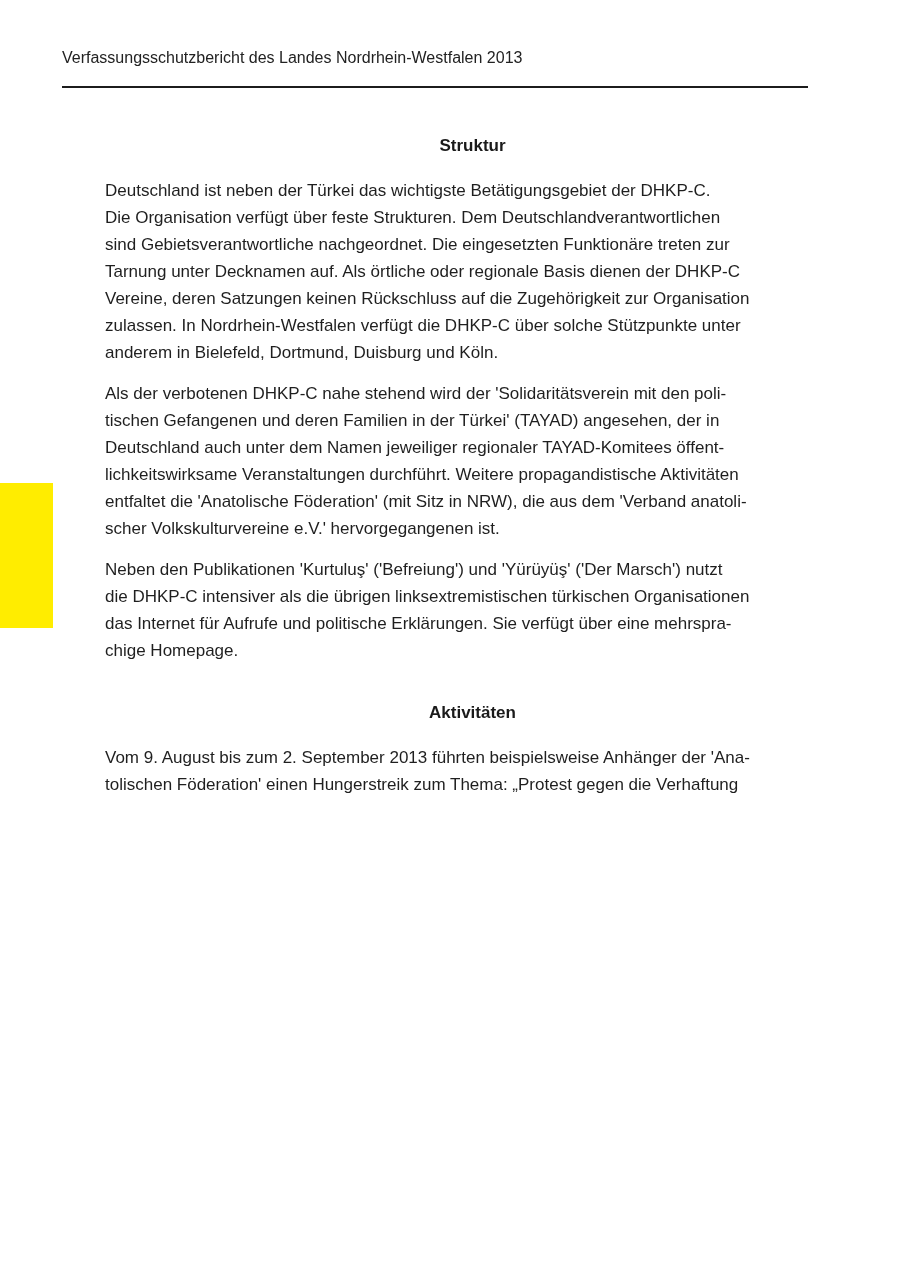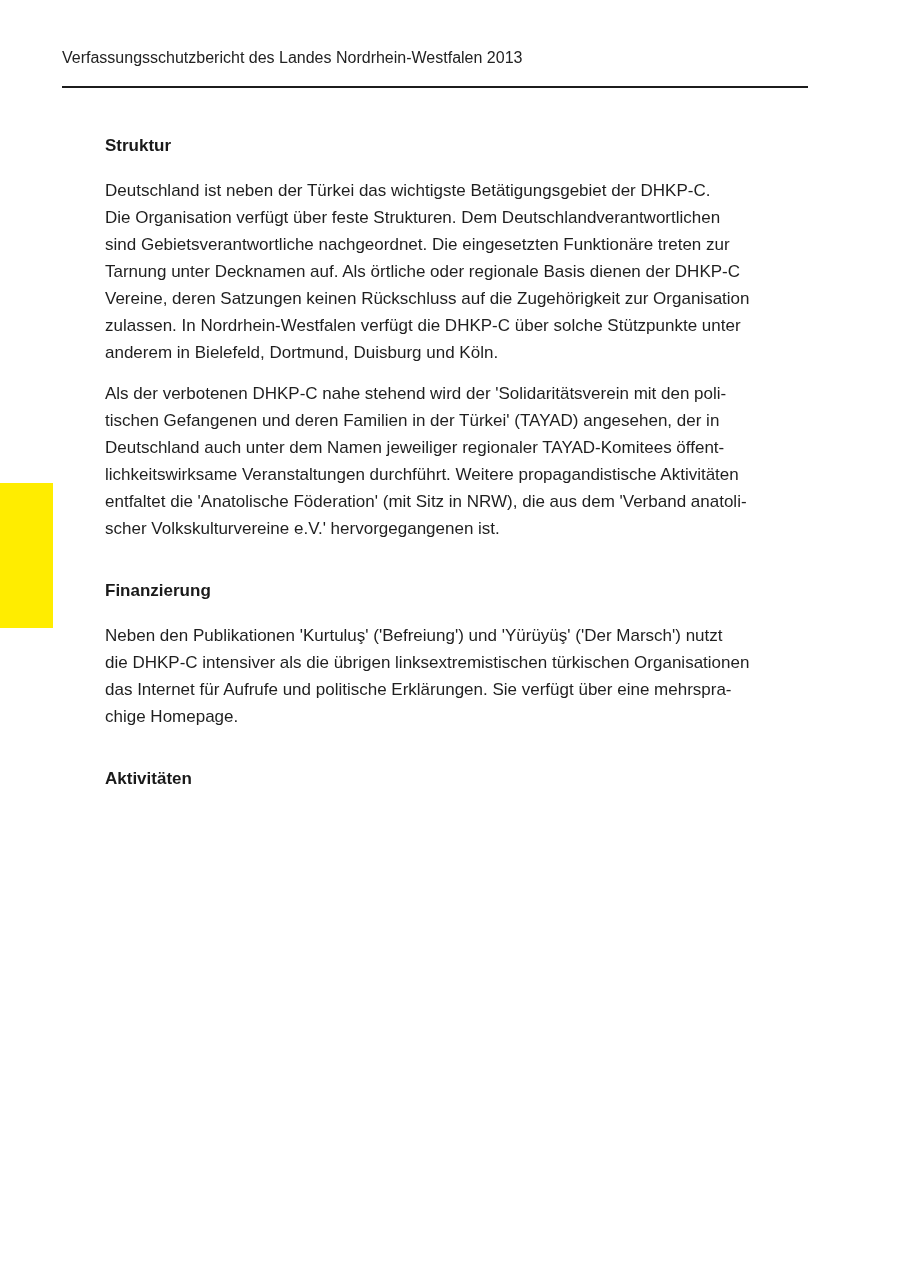--- a/index.html
+++ b/index.html
@@ -51,20 +51,21 @@
     left: 105px;
     top: 86px;
     width: 735px;
   }
   .section-heading {
     font-size: 17px;
     font-weight: bold;
     line-height: 27px;
     color: #1a1a1a;
     margin: 35px 0 18px 0;
+    text-align: center;
   }
   .section-heading.first {
     margin-top: 46px;
   }
   .body-par {
     font-size: 17px;
     line-height: 27px;
     margin: 11px 0 14px 0;
     white-space: pre-line;
     color: #1f1f1f;
@@ -118,28 +119,29 @@
 Vereine, deren Satzungen keinen Rückschluss auf die Zugehörigkeit zur Organisation
 zulassen. In Nordrhein-Westfalen verfügt die DHKP-C über solche Stützpunkte unter
 anderem in Bielefeld, Dortmund, Duisburg und Köln.</p>
     <p class="body-par">Als der verbotenen DHKP-C nahe stehend wird der 'Solidaritätsverein mit den poli-
 tischen Gefangenen und deren Familien in der Türkei' (TAYAD) angesehen, der in
 Deutschland auch unter dem Namen jeweiliger regionaler TAYAD-Komitees öffent-
 lichkeitswirksame Veranstaltungen durchführt. Weitere propagandistische Aktivitäten
 entfaltet die 'Anatolische Föderation' (mit Sitz in NRW), die aus dem 'Verband anatoli-
 scher Volkskulturvereine e.V.' hervorgegangenen ist.</p>
 
-    <h3 class="section-heading">Finanzierung</h3>
 
     <p class="body-par">Neben den Publikationen 'Kurtuluş' ('Befreiung') und 'Yürüyüş' ('Der Marsch') nutzt
 die DHKP-C intensiver als die übrigen linksextremistischen türkischen Organisationen
 das Internet für Aufrufe und politische Erklärungen. Sie verfügt über eine mehrspra-
 chige Homepage.</p>
 
     <h3 class="section-heading">Aktivitäten</h3>
+    <p class="body-par">Vom 9. August bis zum 2. September 2013 führten beispielsweise Anhänger der 'Ana-
+tolischen Föderation' einen Hungerstreik zum Thema: „Protest gegen die Verhaftung</p>
 
   </div>
 
   <div class="footer-rule"></div>
   <div class="footer">
     <span class="page-number">240</span>
     <span class="chapter-title">Ausländerextremismus</span>
   </div>
 
 </div>

